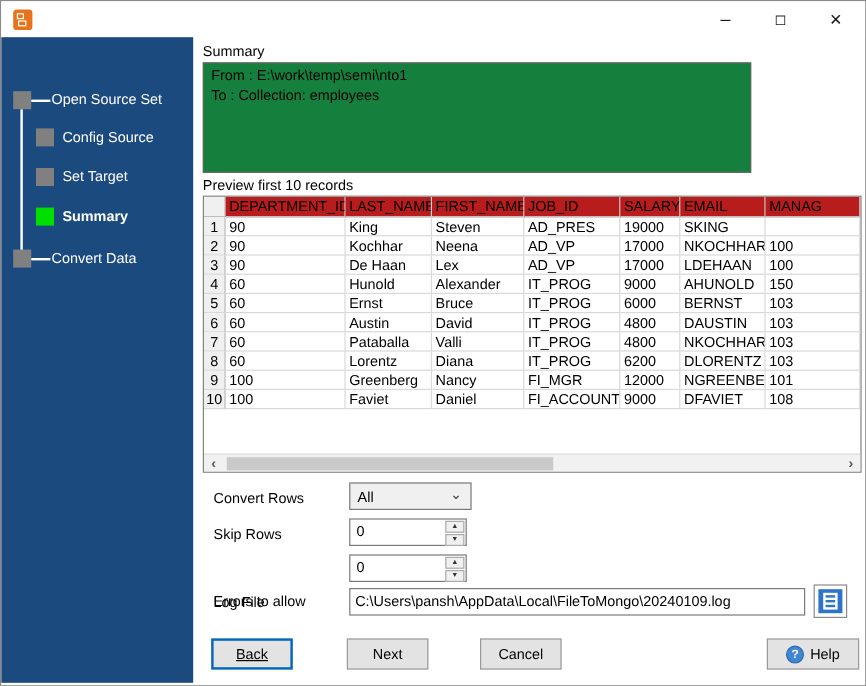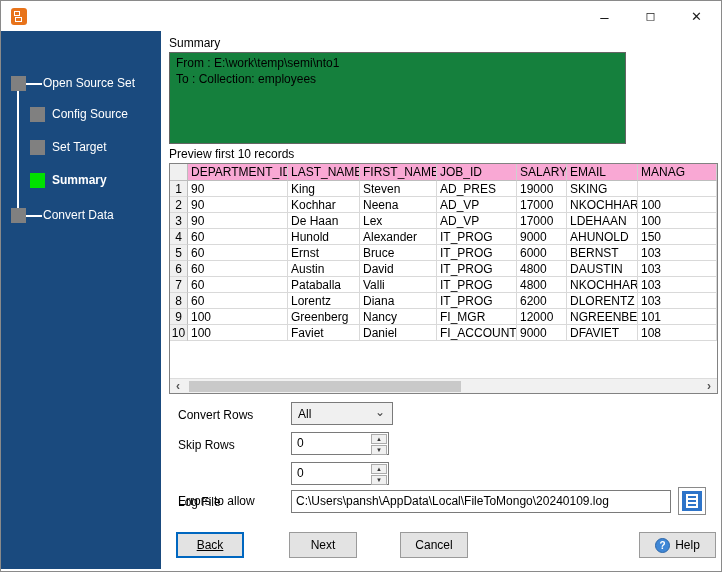--- a/index.html
+++ b/index.html
@@ -27,21 +27,21 @@
   .step-label.active { font-weight:bold; }
 
   
   .main-label { position:absolute; font-size:12px; color:#000; }
   .summary-box { position:absolute; left:168px; top:51px; width:457px; height:92px; background:#15803d; border:1px solid #646464; padding:3px 6px; font-size:12px; line-height:1.32; white-space:pre; }
 
   
   .table-wrap { position:absolute; left:168px; top:162px; width:549px; height:231px; border:1px solid #828282; background:#fff; overflow:hidden; }
   .trow { display:flex; width:547px; }
   .tcell { flex:none; border-right:1px solid #d9d9d9; border-bottom:1px solid #d9d9d9; padding:1px 3px 0 3px; height:16px; overflow:hidden; white-space:nowrap; font-size:12px; line-height:14px; }
-  .thead .tcell { background:#f9a8d4; border-right:1px solid #cfcfcf; border-bottom:1px solid #bdbdbd; height:17px; line-height:15px; }
+  .thead .tcell { background:#b91c1c; border-right:1px solid #cfcfcf; border-bottom:1px solid #bdbdbd; height:17px; line-height:15px; }
   .tcell.rownum { background:#f0f0f0; border-right:1px solid #bdbdbd; text-align:center; padding:1px 1px 0 1px; }
   .thead .tcell.rownum { background:#f0f0f0; }
 
   
   .hscroll { position:absolute; left:0; bottom:0; width:547px; height:15px; background:#f1f1f1; border-top:1px solid #dcdcdc; display:flex; align-items:center; }
   .hs-arrow { flex:none; width:16px; height:15px; display:flex; align-items:center; justify-content:center; color:#555; font-size:12px; font-weight:bold; line-height:1; }
   .hs-track { position:relative; flex:1; height:15px; }
   .hs-thumb { position:absolute; left:3px; top:2px; width:272px; height:11px; background:#c9c9c9; }
 
   

